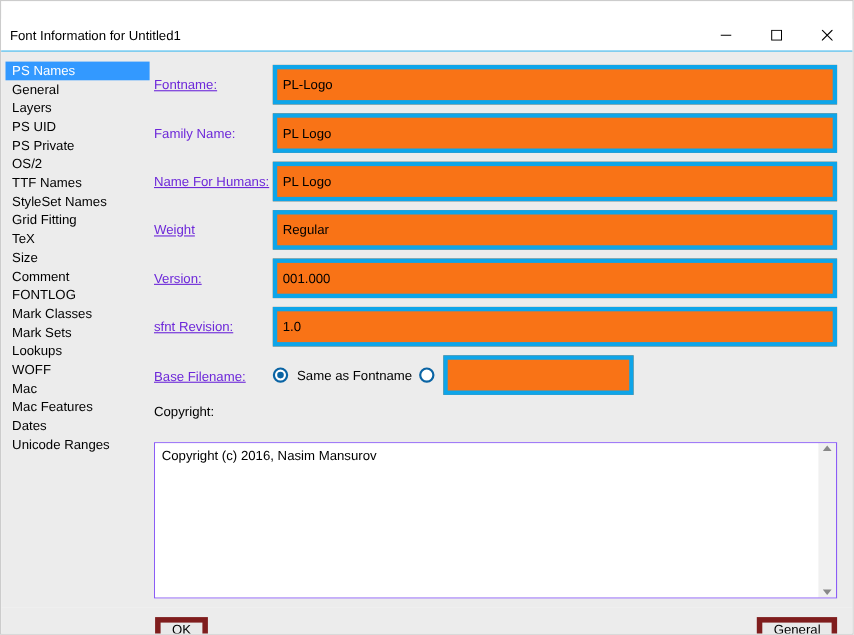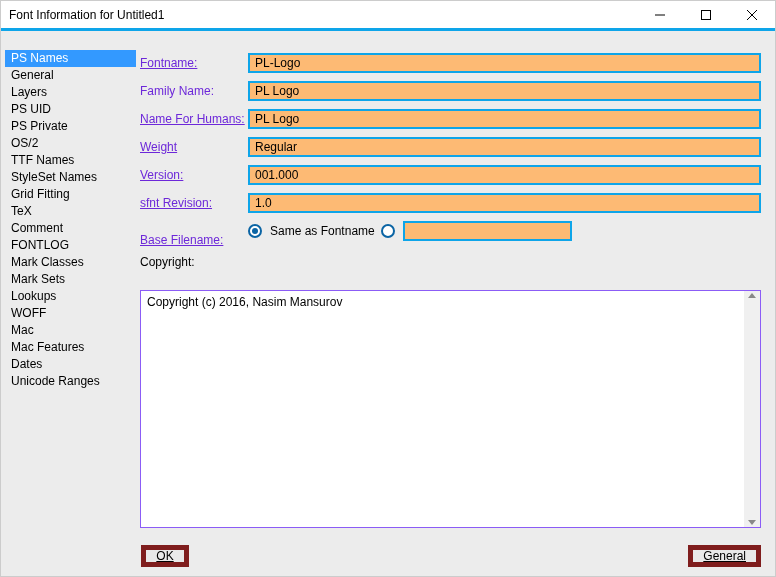--- a/index.html
+++ b/index.html
@@ -12,36 +12,37 @@
     height: 577px;
     overflow: hidden;
     border: 1px solid #ccc;
   }
   .titlebar {
     height: 30px;
     display: flex;
     align-items: center;
     padding-left: 8px;
     background: #fff;
-    border-bottom: 3px solid #0ea5e9;
+    border-bottom: 1px solid #0ea5e9;
+    margin-top: 16px;
   }
   .titlebar-title { flex: 1; font-size: 12px; color: #000; }
   .winbtn {
     width: 46px;
     height: 30px;
     display: flex;
     align-items: center;
     justify-content: center;
     font-family: "Segoe UI Symbol", sans-serif;
   }
   .content {
     display: flex;
     height: calc(100% - 30px - 40px);
     background: #ececec;
-    padding-top: 14px;
+    padding-top: 4px;
   }
   .sidebar {
     width: 135px;
     padding: 5px 0 5px 4px;
   }
   .sidebar-item {
     padding: 1px 6px;
     line-height: 15px;
     color: #000;
     cursor: default;
@@ -61,23 +62,23 @@
     align-items: center;
     margin-bottom: 8px;
   }
   .form-label {
     width: 108px;
     color: #6d28d9;
   }
   .form-label.ul { text-decoration: underline; text-underline-offset: 1px; }
   .form-input {
     flex: 1;
-    height: 20px;
-    border: 2px solid #0ea5e9;
-    background: #fdba74;
+    height: 36px;
+    border: 4px solid #0ea5e9;
+    background: #f97316;
     padding: 0 5px;
     font-family: inherit;
     font-size: 12px;
     color: #000;
   }
   .base-row {
     display: flex;
     align-items: flex-start;
     margin-bottom: 8px;
   }
@@ -186,20 +187,21 @@
       <div class="sidebar-item selected">PS Names</div>
       <div class="sidebar-item">General</div>
       <div class="sidebar-item">Layers</div>
       <div class="sidebar-item">PS UID</div>
       <div class="sidebar-item">PS Private</div>
       <div class="sidebar-item">OS/2</div>
       <div class="sidebar-item">TTF Names</div>
       <div class="sidebar-item">StyleSet Names</div>
       <div class="sidebar-item">Grid Fitting</div>
       <div class="sidebar-item">TeX</div>
+      <div class="sidebar-item">Size</div>
       <div class="sidebar-item">Comment</div>
       <div class="sidebar-item">FONTLOG</div>
       <div class="sidebar-item">Mark Classes</div>
       <div class="sidebar-item">Mark Sets</div>
       <div class="sidebar-item">Lookups</div>
       <div class="sidebar-item">WOFF</div>
       <div class="sidebar-item">Mac</div>
       <div class="sidebar-item">Mac Features</div>
       <div class="sidebar-item">Dates</div>
       <div class="sidebar-item">Unicode Ranges</div>

